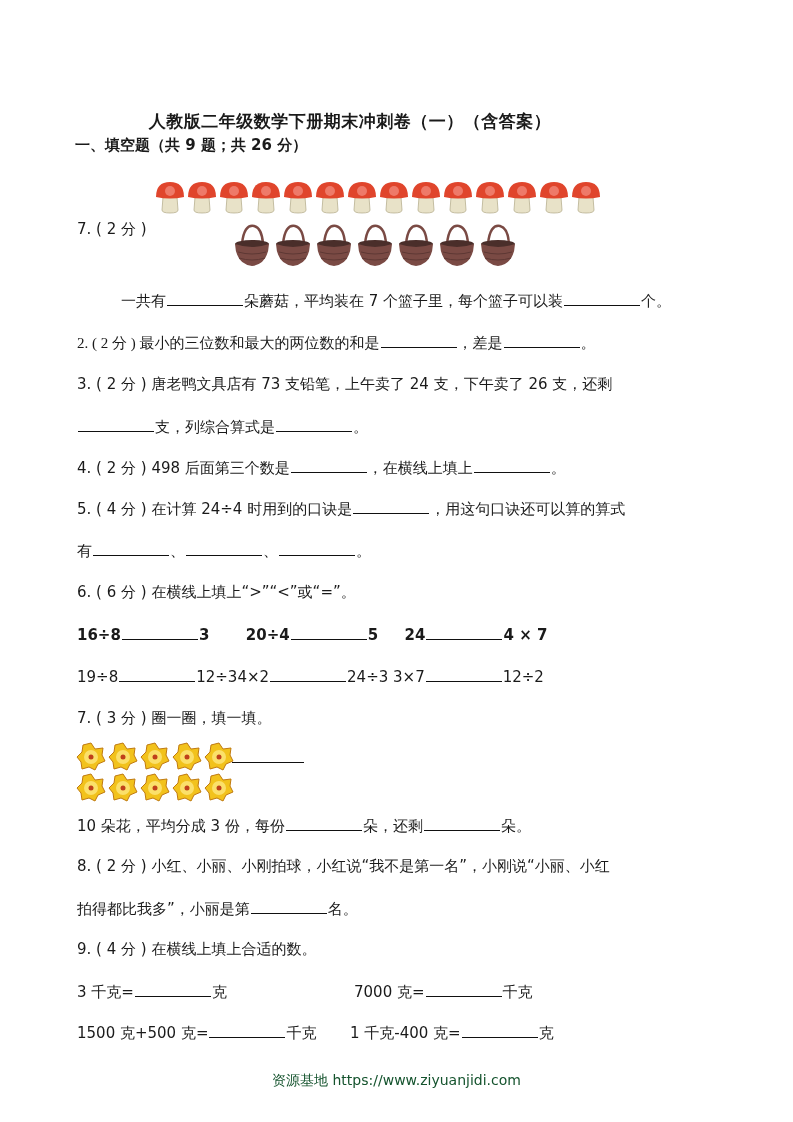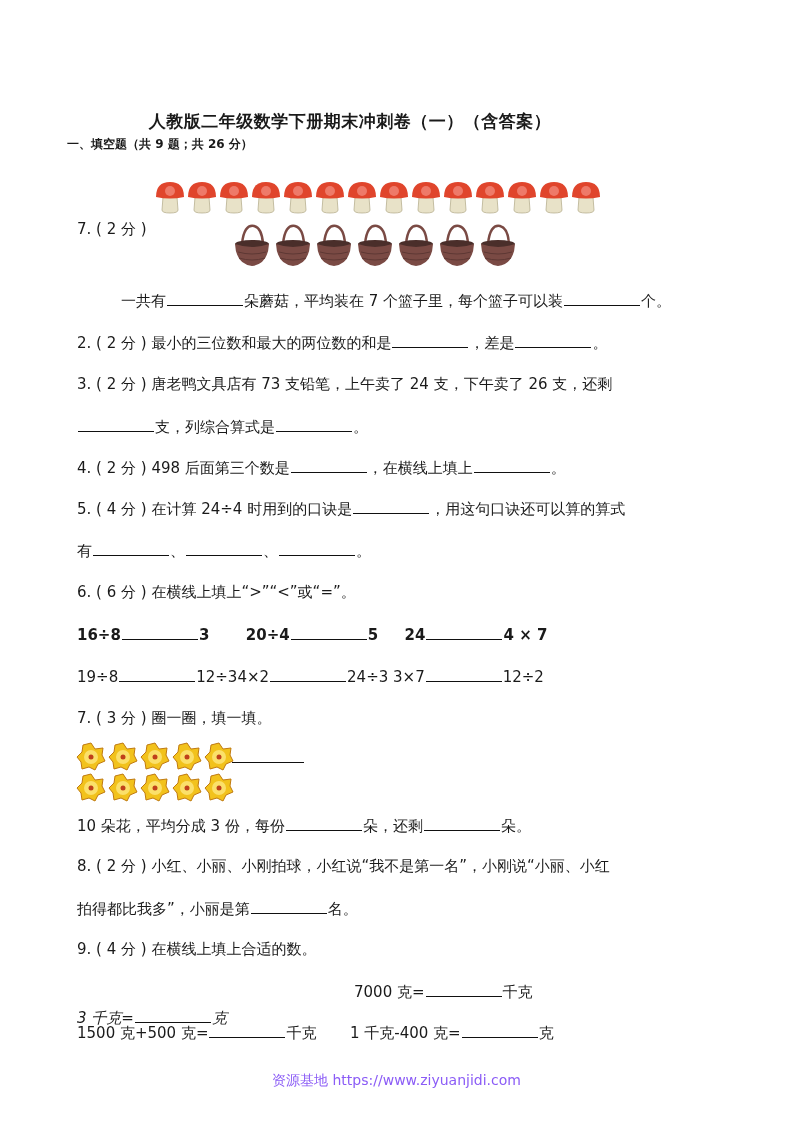--- a/index.html
+++ b/index.html
@@ -1,31 +1,31 @@
 <!DOCTYPE html>
 <html><head>
 <meta charset="utf-8">
 <style>
   html, body { margin:0; padding:0; background:#ffffff; }
   body { width:793px; height:1122px; position:relative; overflow:hidden;
          font-family:"DejaVu Sans","Liberation Sans",sans-serif; color:#1a1a1a; }
   .page-title { position:absolute; left:12px; width:676px; top:86px; text-align:center;
                 font-size:17px; font-weight:bold; letter-spacing:0.5px;margin-top:24px; }
-  .section-title { position:absolute; left:67px; top:136px; font-size:12px; font-weight:bold; }
+  .section-title { position:absolute; left:75px; top:136px; font-size:15px; font-weight:bold; }
   .line { position:absolute; left:77px; font-size:15px; white-space:nowrap; line-height:20px; }
   .blank { display:inline-block; width:76px; border-bottom:1px solid #111; height:15px; vertical-align:baseline; margin:0 1px; }
   .mushrooms { position:absolute; left:154px; top:179px; display:flex; gap:0px; }
   .mushroom { width:32px; height:36px; }
   .baskets { position:absolute; left:234px; top:222px; display:flex; gap:5px; }
   .basket { width:36px; height:48px; }
   .flowers { position:absolute; left:76px; top:742px; }
   .flower-row { display:flex; gap:2px; margin-bottom:2px; }
   .flower { width:30px; height:29px; }
   .flower-blank { position:absolute; left:232px; top:762px; width:72px; border-bottom:1px solid #111; }
-  .footer { position:absolute; left:0; width:793px; top:1072px; text-align:center; font-size:14px; color:#8b5cf6; }
+  .footer { position:absolute; left:0; width:793px; top:1072px; text-align:center; font-size:14px; color:#14532d; }
 </style>
 </head>
 <body>
 
 <div class="page-title">人教版二年级数学下册期末冲刺卷（一）（含答案）</div>
 <div class="section-title">一、填空题（共 9 题；共 26 分）</div>
 
 <div class="mushrooms" id="mushrooms">
     <svg class="mushroom" viewBox="0 0 32 36">
       <path d="M9 18 L8 31 Q8 34 16 34 Q24 34 24 31 L23 18 Z" fill="#e8e2c8" stroke="#b8b090" stroke-width="0.8"></path>
@@ -141,21 +141,21 @@
       <ellipse cx="18" cy="22" rx="17" ry="4" fill="#4a2e2a"></ellipse>
       <path d="M1 22 Q2 42 18 44 Q34 42 35 22 Q18 28 1 22 Z" fill="#7a4a44"></path>
       <path d="M4 30 Q18 34 32 30 M5 36 Q18 40 31 36" stroke="#5e3834" stroke-width="1" fill="none"></path>
     </svg>
   </div>
 
 <div class="line" style="top:290px;margin-left:44px;">
   <span>一共有</span><span class="blank"></span><span>朵蘑菇，平均装在 7 个篮子里，每个篮子可以装</span><span class="blank"></span><span>个。</span>
 </div>
 
-<div class="line" style="top:332px;">
+<div class="line" style="top:332px;font-family:Liberation Serif, serif;">
   <span>2. ( 2 分 )  最小的三位数和最大的两位数的和是</span><span class="blank"></span><span>，差是</span><span class="blank"></span><span>。</span>
 </div>
 
 <div class="line" style="top:374px;">
   <span>3. ( 2 分 )  唐老鸭文具店有 73 支铅笔，上午卖了 24 支，下午卖了 26 支，还剩</span>
 </div>
 <div class="line" style="top:416px;">
   <span class="blank"></span><span>支，列综合算式是</span><span class="blank"></span><span>。</span>
 </div>
 
@@ -252,21 +252,21 @@
 <div class="line" style="top:856px;">
   <span>8. ( 2 分 )  小红、小丽、小刚拍球，小红说“我不是第一名”，小刚说“小丽、小红</span>
 </div>
 <div class="line" style="top:898px;">
   <span>拍得都比我多”，小丽是第</span><span class="blank"></span><span>名。</span>
 </div>
 
 <div class="line" style="top:939px;">
   <span>9. ( 4 分 )  在横线上填上合适的数。</span>
 </div>
-<div class="line" style="top:1007px;font-style:italic;">
+<div class="line" style="top:981px;">
   <span>3 千克=</span><span class="blank"></span><span>克</span>
 </div>
 <div class="line" style="top:981px; left:354px;">
   <span>7000 克=</span><span class="blank"></span><span>千克</span>
 </div>
 <div class="line" style="top:1022px;">
   <span>1500 克+500 克=</span><span class="blank"></span><span>千克</span>
 </div>
 <div class="line" style="top:1022px; left:350px;">
   <span>1 千克-400 克=</span><span class="blank"></span><span>克</span>

